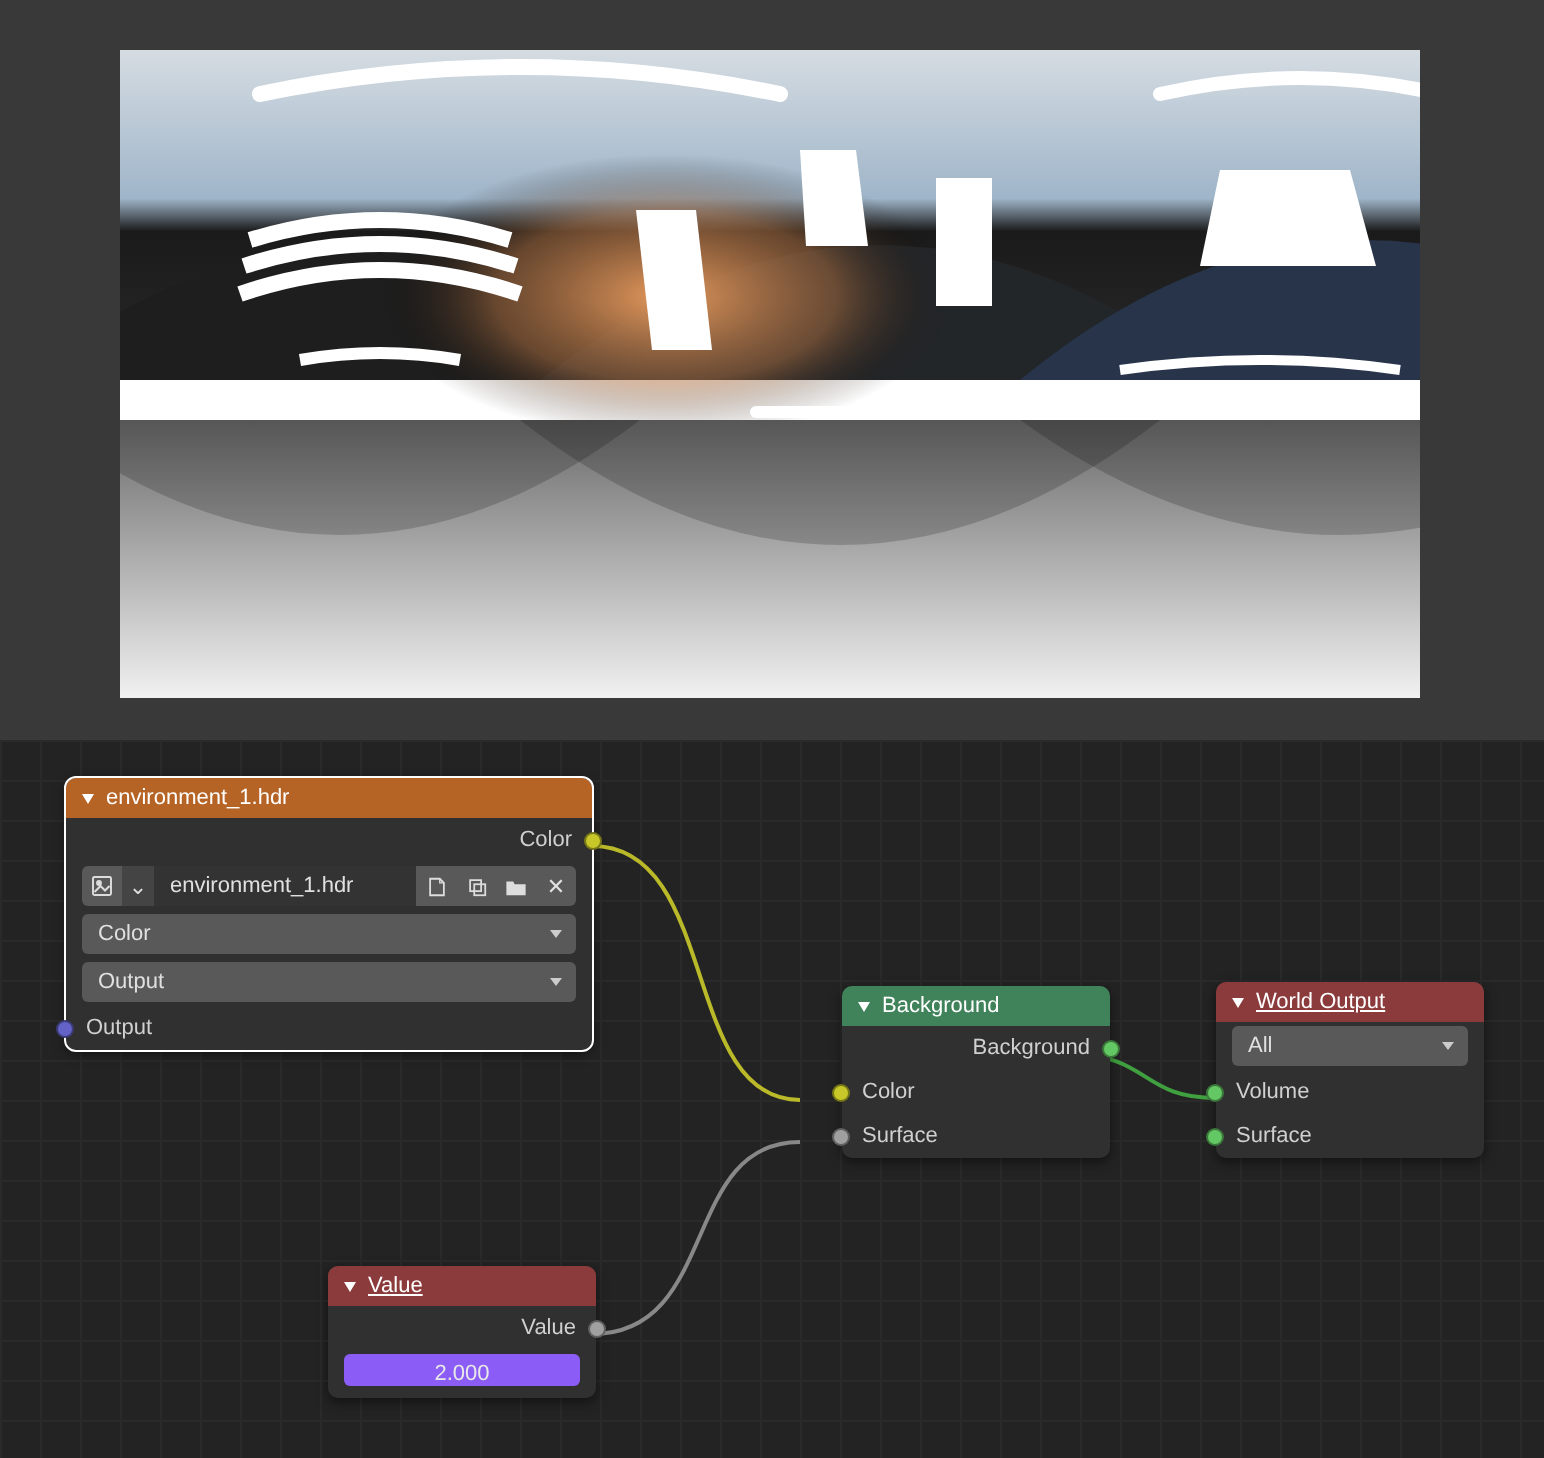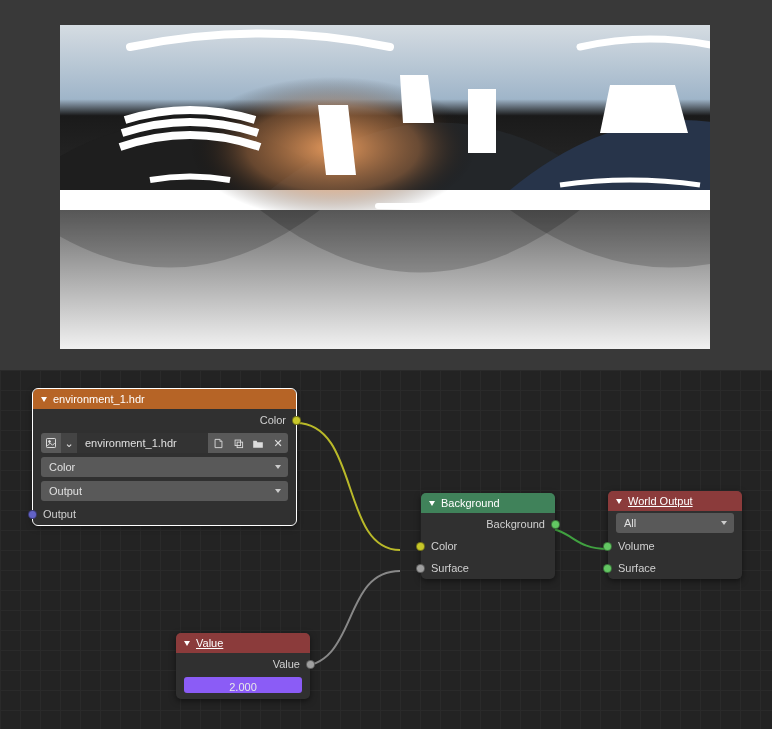--- a/index.html
+++ b/index.html
@@ -282,21 +282,21 @@
     <div class="node-row">
       <div class="socket sock-l sock-green"></div>
       <span>Volume</span>
     </div>
     <div class="node-row">
       <div class="socket sock-l sock-green"></div>
       <span>Surface</span>
     </div>
   </div>
 
-  <div class="node" style="left:176px; top:263px; width:134px;">
+  <div class="node" style="left:164px; top:263px; width:134px;">
     <div class="node-header hdr-red">
       <span class="tri"></span>
       <span>Value</span>
     </div>
     <div class="node-row out">
       <span>Value</span>
       <div class="socket sock-r sock-gray"></div>
     </div>
     <div class="val-field">
       <span>2.000</span>

